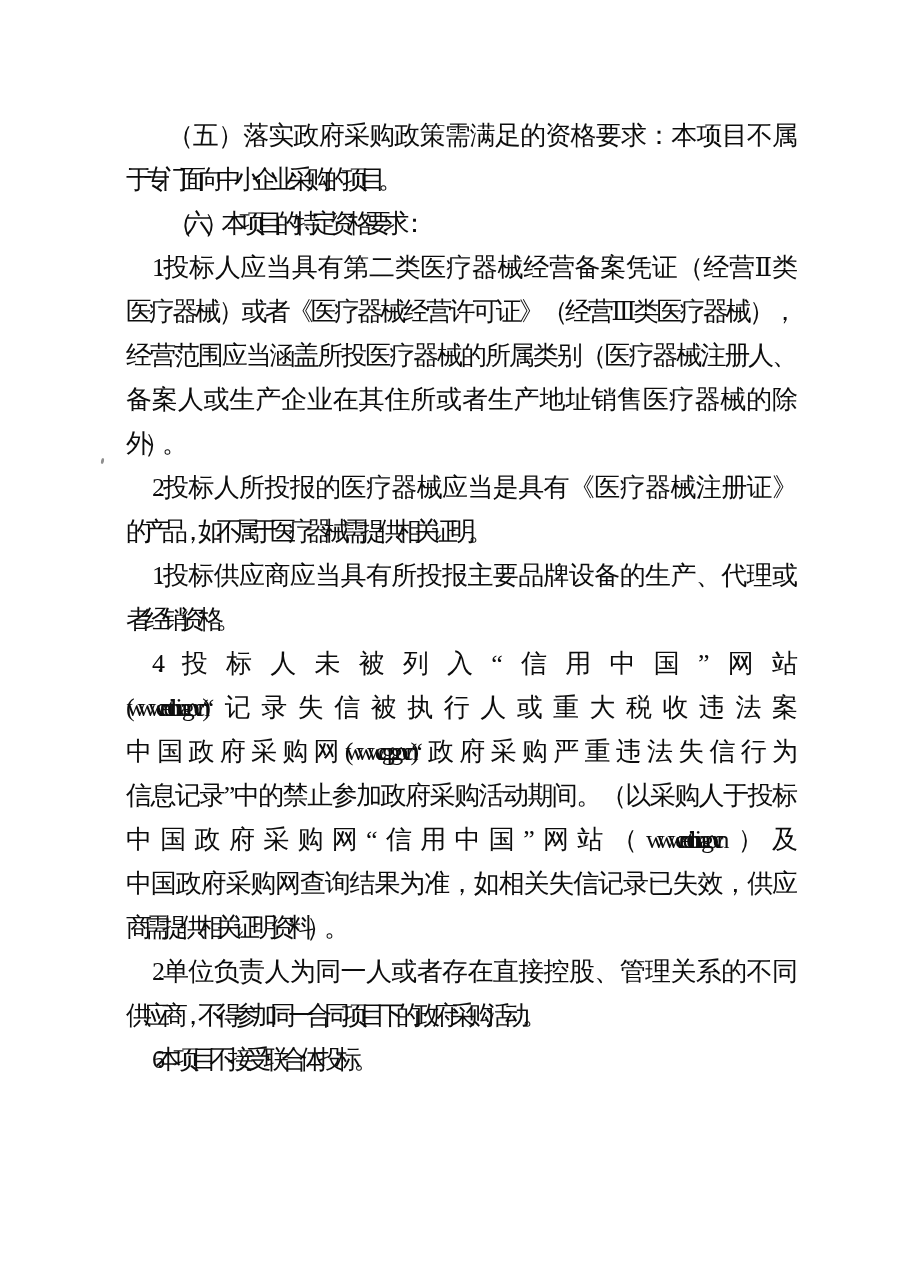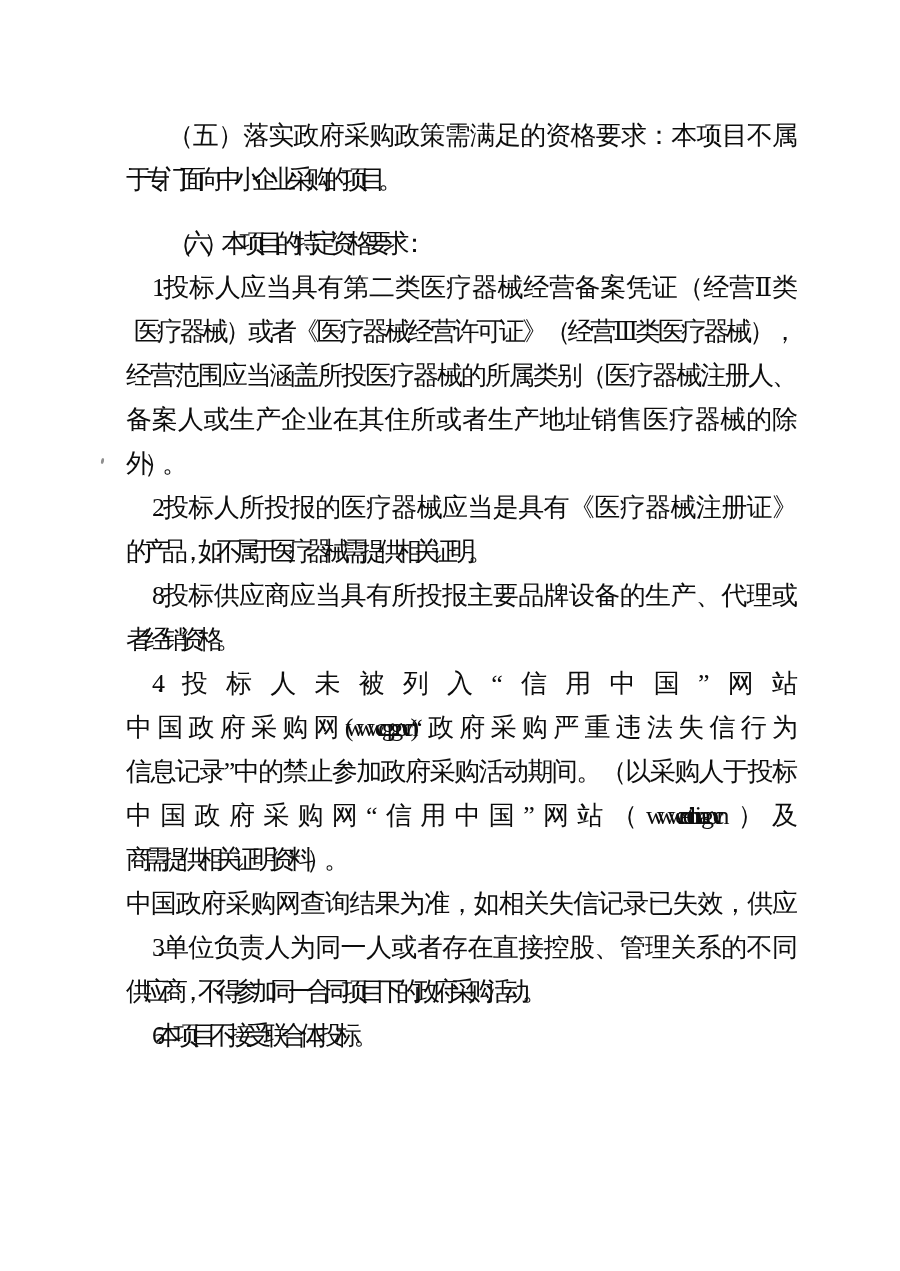--- a/index.html
+++ b/index.html
@@ -54,37 +54,38 @@
     transform: rotate(12deg);
   }
 </style>
 </head>
 <body>
 
 <div class="page">
   <div class="doc-body" id="doc-body">
       <div class="line ind2" style="letter-spacing: -8px;">（五）落实政府采购政策需满足的资格要求：本项目不属</div>
       <div class="line end" style="letter-spacing: -8px;">于专门面向中小企业采购的项目。</div>
-      <div class="line end ind2" style="letter-spacing: -8px; margin-top: 20px;">（六）本项目的特定资格要求：</div>
+      <div class="line end ind2" style="letter-spacing: -8px;">（六）本项目的特定资格要求：</div>
       <div class="line ind1" style="letter-spacing: -8px;">1.投标人应当具有第二类医疗器械经营备案凭证（经营Ⅱ类</div>
-      <div class="line" style="letter-spacing: -8px; margin-left: 8px;">医疗器械）或者《医疗器械经营许可证》（经营Ⅲ类医疗器械），</div>
+      <div class="line" style="letter-spacing: -8px;">医疗器械）或者《医疗器械经营许可证》（经营Ⅲ类医疗器械），</div>
       <div class="line" style="letter-spacing: -8px;">经营范围应当涵盖所投医疗器械的所属类别（医疗器械注册人、</div>
       <div class="line" style="letter-spacing: -8px;">备案人或生产企业在其住所或者生产地址销售医疗器械的除</div>
       <div class="line end" style="letter-spacing: -8px;">外）。</div>
       <div class="line ind1" style="letter-spacing: -8px;">2.投标人所投报的医疗器械应当是具有《医疗器械注册证》</div>
       <div class="line end" style="letter-spacing: -8px;">的产品，如不属于医疗器械需提供相关证明。</div>
-      <div class="line ind1" style="letter-spacing: -8px;">8.投标供应商应当具有所投报主要品牌设备的生产、代理或</div>
+      <div class="line ind1" style="letter-spacing: -8px;">1.投标供应商应当具有所投报主要品牌设备的生产、代理或</div>
       <div class="line end" style="letter-spacing: -8px;">者经销资格。</div>
       <div class="line ind1" style="letter-spacing: -8px;">4.投标人未被列入“信用中国”网站</div>
+      <div class="line" style="letter-spacing: -8px;">(www.creditchina.gov.cn)“记录失信被执行人或重大税收违法案</div>
       <div class="line" style="letter-spacing: -8px;">中国政府采购网(www.ccgp.gov.cn)“政府采购严重违法失信行为</div>
       <div class="line" style="letter-spacing: -8px;">信息记录”中的禁止参加政府采购活动期间。（以采购人于投标</div>
       <div class="line" style="letter-spacing: -8px;">中国政府采购网“信用中国”网站（www.creditchina.gov.cn）及</div>
+      <div class="line" style="letter-spacing: -8px;">中国政府采购网查询结果为准，如相关失信记录已失效，供应</div>
       <div class="line end" style="letter-spacing: -8px;">商需提供相关证明资料）。</div>
-      <div class="line" style="letter-spacing: -8px;">中国政府采购网查询结果为准，如相关失信记录已失效，供应</div>
-      <div class="line ind1" style="letter-spacing: -8px;">3.单位负责人为同一人或者存在直接控股、管理关系的不同</div>
+      <div class="line ind1" style="letter-spacing: -8px;">2.单位负责人为同一人或者存在直接控股、管理关系的不同</div>
       <div class="line end" style="letter-spacing: -8px;">供应商，不得参加同一合同项目下的政府采购活动。</div>
       <div class="line end ind1" style="letter-spacing: -8px;">6.本项目不接受联合体投标。</div>
     </div>
   <div class="speck"></div>
   <div class="footer">
     <span>— 2 —</span>
   </div>
 </div>
 
 </body></html>

